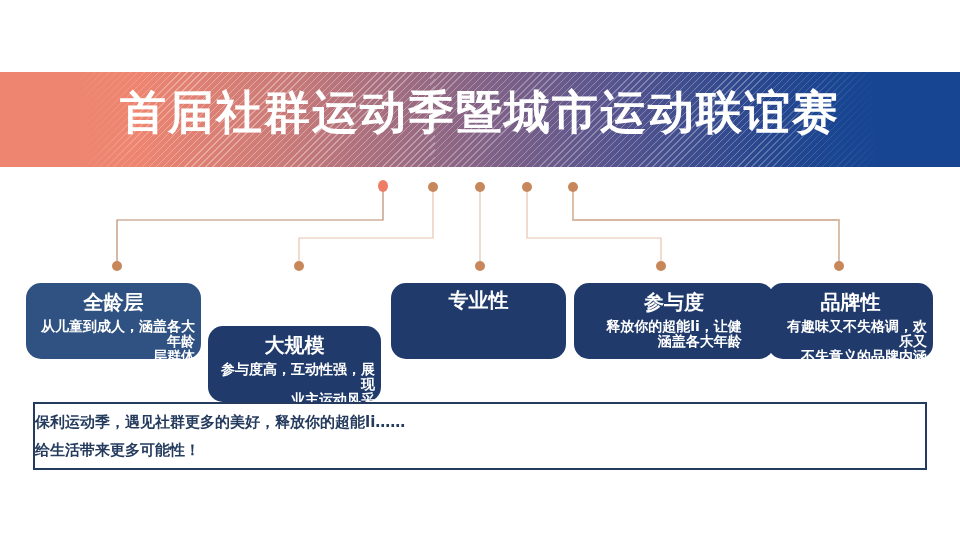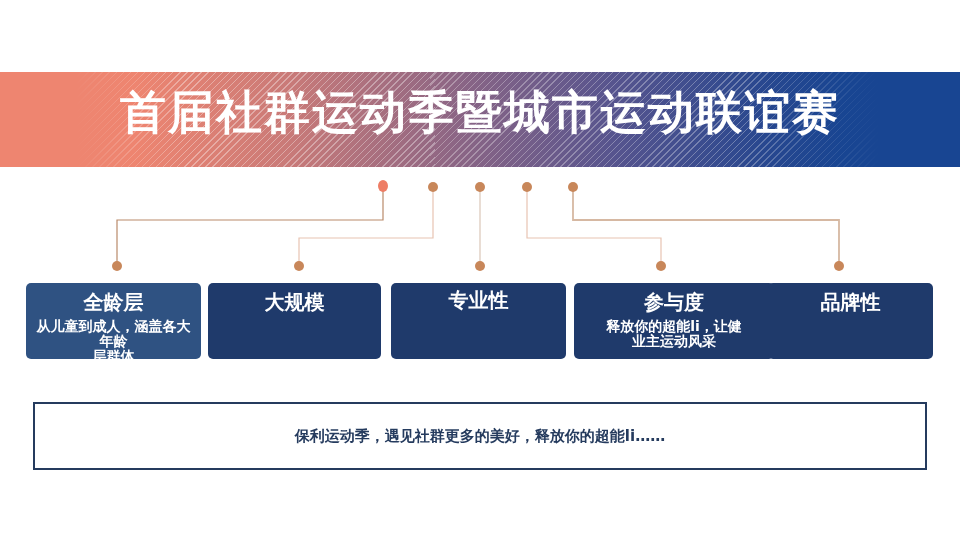--- a/index.html
+++ b/index.html
@@ -27,32 +27,32 @@
     position: absolute; left: 0; top: 0; width: 960px; height: 82px;
     display: flex; align-items: center; justify-content: center;
     color: #ffffff; font-size: 46px; font-weight: bold; letter-spacing: 2px;
     font-family: "DejaVu Sans", sans-serif;
   }
 
   svg.connectors { position: absolute; left: 0; top: 0; width: 960px; height: 540px; }
 
   .card {
     position: absolute; top: 283px; height: 76px;
-    border-radius: 5px; color: #ffffff; text-align: center;
+    border-radius: 15px; color: #ffffff; text-align: right;
     background: #1f3a6b;
     display: flex; flex-direction: column; align-items: center;
   }
   .card.first { background: #2f5282; }
   .card-title { font-size: 20px; font-weight: bold; margin-top: 7px; line-height: 24px; }
   .card-desc { font-size: 14px; font-weight: bold; line-height: 15px; margin-top: 5px; padding: 0 6px; }
 
   .footer-box {
     position: absolute; left: 33px; top: 402px; width: 894px; height: 68px;
     border: 2px solid #253b5e; background: #ffffff;
-    display: flex; flex-direction: column; align-items: center; justify-content: center;
+    display: flex; flex-direction: column; justify-content: center;
     color: #253b5e; font-weight: bold;
   }
   .footer-line { font-size: 15px; line-height: 28px; }
 </style>
 </head>
 <body>
 
 <div class="banner">
   <div class="banner-stripes"></div>
   <div class="banner-stripes-2"></div>
@@ -85,35 +85,44 @@
 </svg>
 
 <div class="card first" style="left:26px; width:175px;">
   <div class="card-title">全龄层</div>
   <div class="card-desc">
     <div>从儿童到成人，涵盖各大年龄</div>
     <div>层群体</div>
   </div>
 </div>
 
-<div class="card" style="left:208px; width:173px;">
+<div class="card" style="left:208px; width:173px;margin-top:43px;">
   <div class="card-title">大规模</div>
+  <div class="card-desc">
+    <div>参与度高，互动性强，展现</div>
+    <div>业主运动风采</div>
+  </div>
 </div>
 
 <div class="card" style="left:391px; width:175px;font-family:Liberation Mono, monospace;">
   <div class="card-title">专业性</div>
 </div>
 
 <div class="card" style="left:574px; width:200px;">
   <div class="card-title">参与度</div>
   <div class="card-desc">
     <div>释放你的超能li，让健</div>
-    <div>业主运动风采</div>
+    <div>涵盖各大年龄</div>
   </div>
 </div>
 
 <div class="card" style="left:768px; width:165px;">
   <div class="card-title">品牌性</div>
+  <div class="card-desc">
+    <div>有趣味又不失格调，欢乐又</div>
+    <div>不失意义的品牌内涵</div>
+  </div>
 </div>
 
 <div class="footer-box">
   <div class="footer-line">保利运动季，遇见社群更多的美好，释放你的超能li……</div>
+  <div class="footer-line">给生活带来更多可能性！</div>
 </div>
 
 </body></html>

